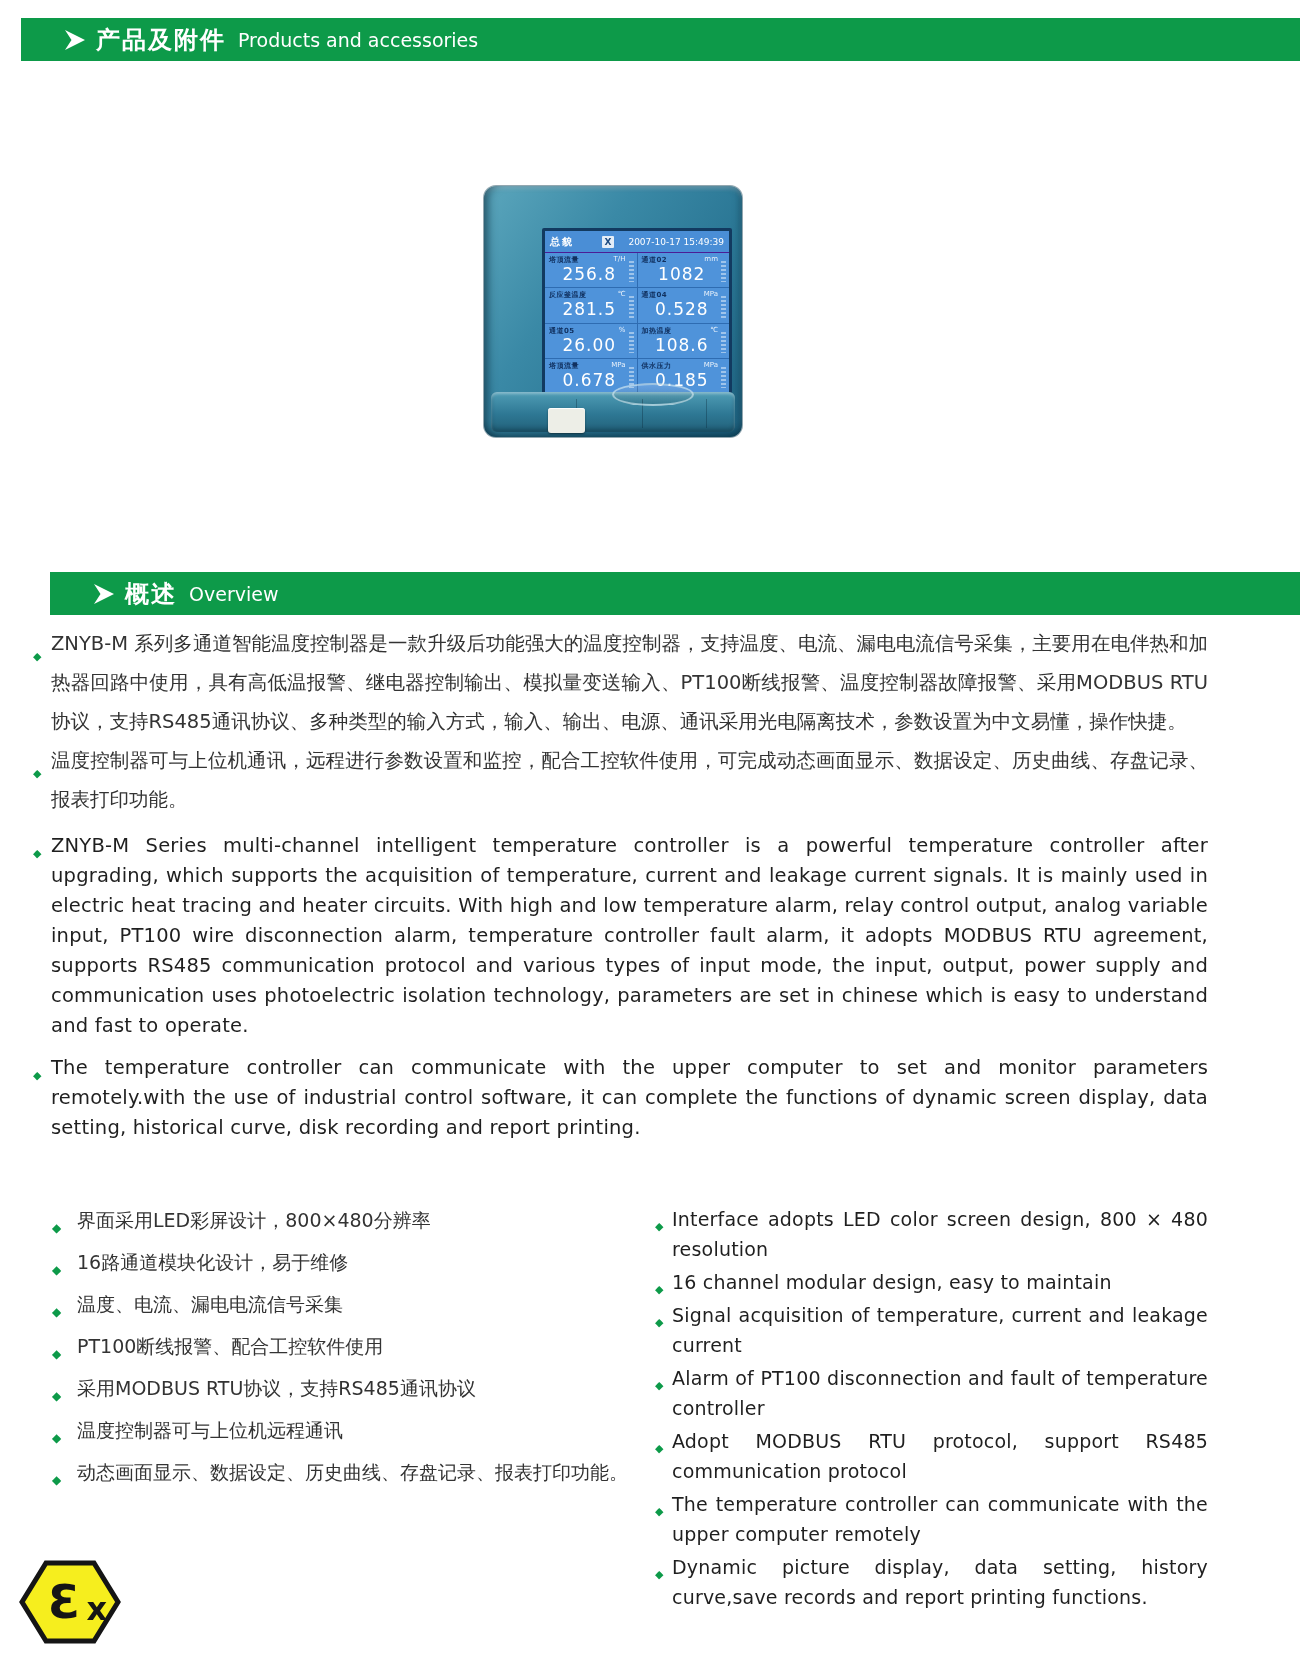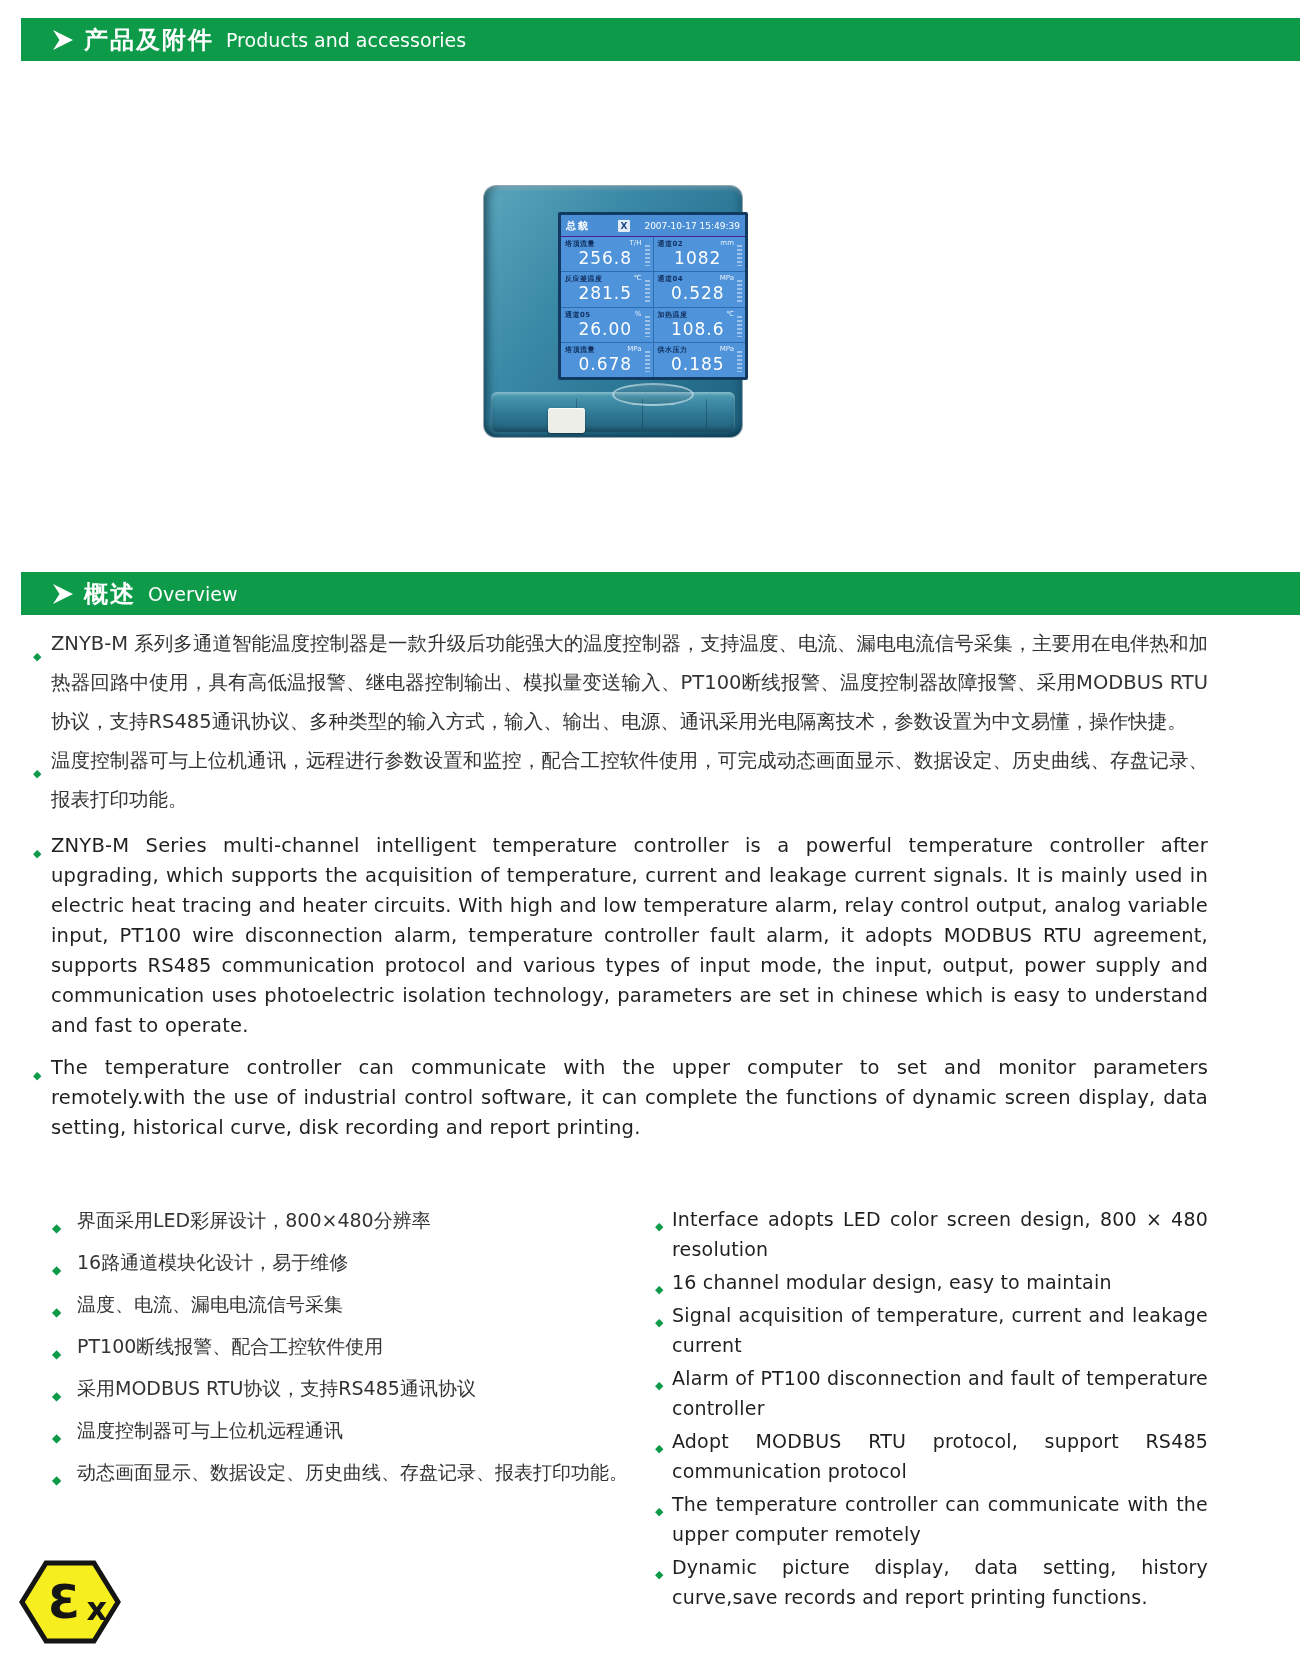--- a/index.html
+++ b/index.html
@@ -1,38 +1,38 @@
 <!DOCTYPE html>
 <html><head>
 <meta charset="utf-8">
 <style>
   html,body{margin:0;padding:0;background:#ffffff;}
   .page{position:relative;width:1300px;height:1663px;background:#ffffff;overflow:hidden;
         font-family:"DejaVu Sans","Liberation Sans",sans-serif;color:#2d2d2d;}
 
   
   .section-bar{position:absolute;left:21px;right:0;height:43px;background:#0d9a49;
-               display:flex;align-items:center;padding-left:30px;box-sizing:border-box;color:#fff;}
+               display:flex;align-items:center;padding-left:42px;box-sizing:border-box;color:#fff;}
   .bar1{top:18px;}
-  .bar2{top:572px;}
+  .bar2{top:572px;margin-left:29px;}
   .arrow-icon{width:24px;height:24px;margin-right:9px;flex:0 0 auto;}
   .bar-zh{font-size:24px;font-weight:700;letter-spacing:2px;margin-right:12px;white-space:nowrap;}
   .bar-en{font-size:19px;font-weight:400;white-space:nowrap;}
 
   
   .device{position:absolute;left:484px;top:186px;width:258px;height:251px;border-radius:12px;
           background:linear-gradient(125deg,#5ba6bc 0%,#3a89a6 35%,#2b7795 65%,#1e6280 100%);
           box-shadow:inset 8px 0 10px -4px rgba(7,42,58,.6),
                      inset -4px 0 8px -3px rgba(7,42,58,.4),
                      inset 0 -8px 10px -4px rgba(7,42,58,.55),
                      inset 0 4px 5px -2px rgba(255,255,255,.4),
                      0 0 0 1px rgba(16,60,80,.45);}
-  .screen{position:absolute;left:58px;top:26px;width:190px;height:168px;background:#4a8ed6;
+  .screen{position:absolute;left:58px;top:42px;width:190px;height:168px;background:#4a8ed6;
           border:3px solid #123a60;border-radius:2px;box-sizing:border-box;
-          display:flex;flex-direction:column;margin-left:16px;}
+          display:flex;flex-direction:column;}
   .scr-head{height:21px;display:flex;align-items:center;padding:0 5px;color:#ffffff;flex:0 0 auto;}
   .scr-title{font-size:10px;font-weight:700;letter-spacing:2px;}
   .scr-x{width:12px;height:12px;margin-left:28px;background:#e4edf7;color:#1c4a80;
          font-size:9px;font-weight:700;line-height:12px;text-align:center;border-radius:1px;flex:0 0 auto;}
   .scr-time{margin-left:auto;font-size:9px;letter-spacing:0;white-space:nowrap;}
   .scr-grid{flex:1;display:grid;grid-template-columns:1fr 1fr;grid-template-rows:repeat(4,1fr);
             gap:1px;background:#2e6cb2;border-top:1px solid #4c1d95;}
   .cell{position:relative;background:#4f93da;overflow:hidden;}
   .cl{position:absolute;left:4px;top:2px;font-size:7px;font-weight:700;color:#10305f;letter-spacing:.5px;white-space:nowrap;}
   .cu{position:absolute;right:11px;top:2px;font-size:7px;color:#eaf2fb;white-space:nowrap;}

